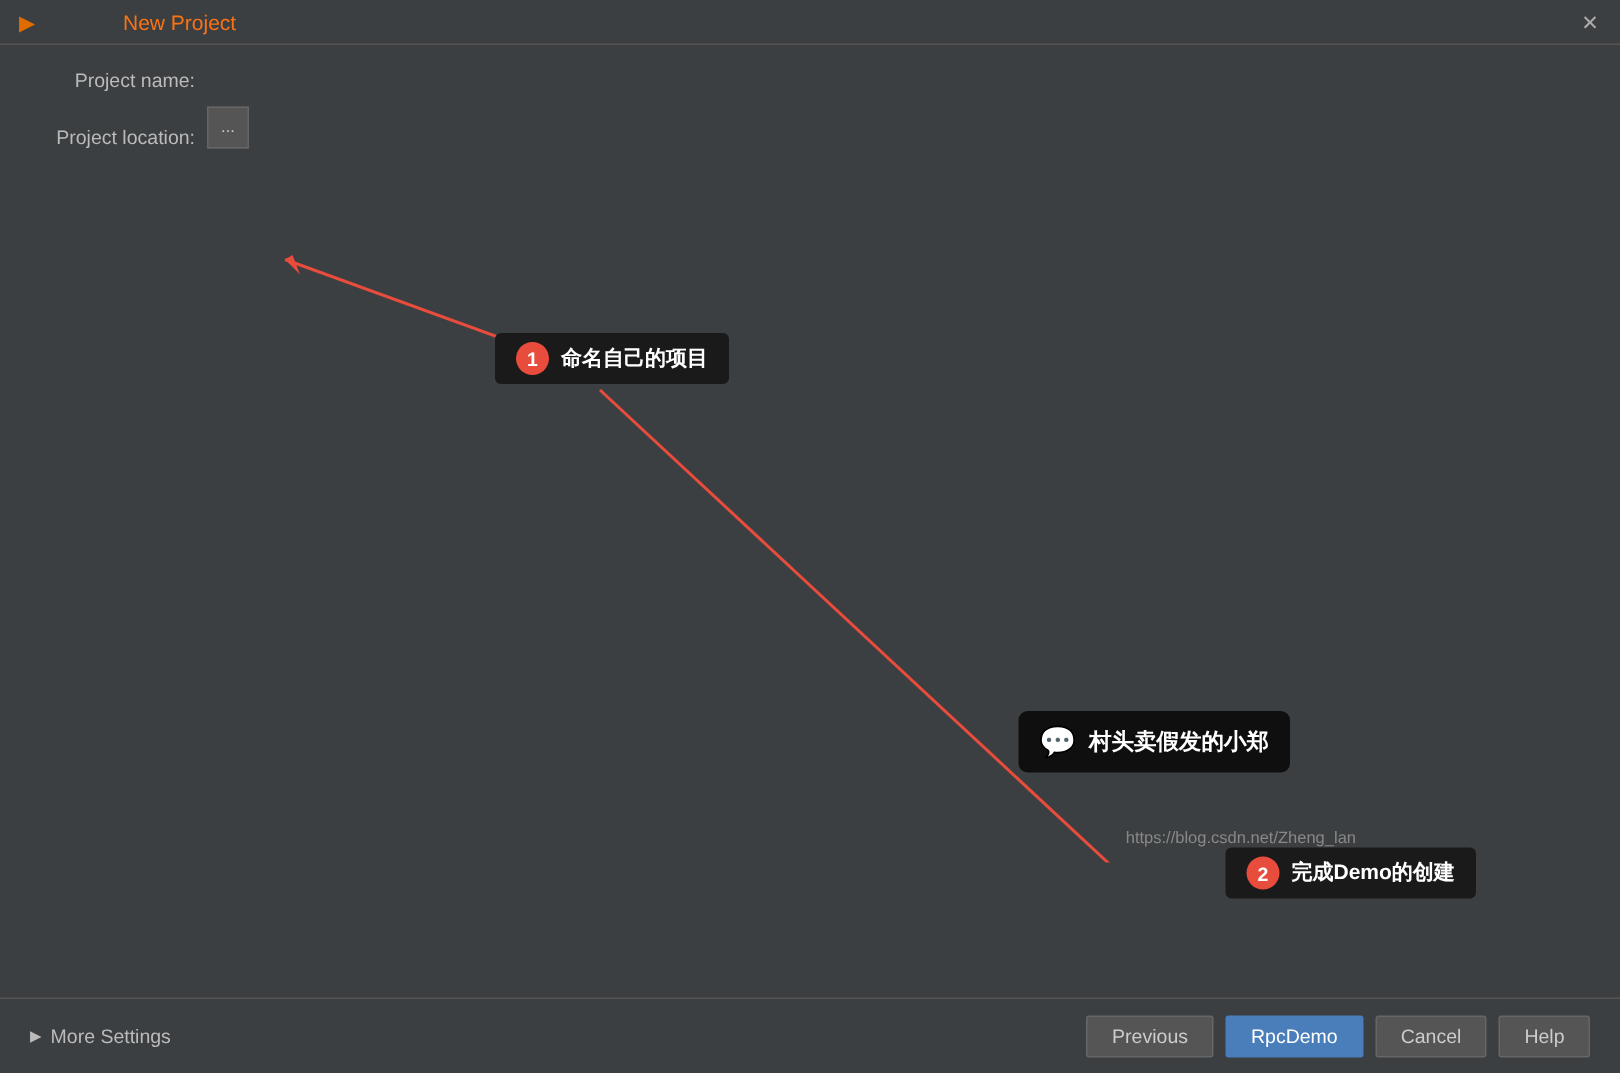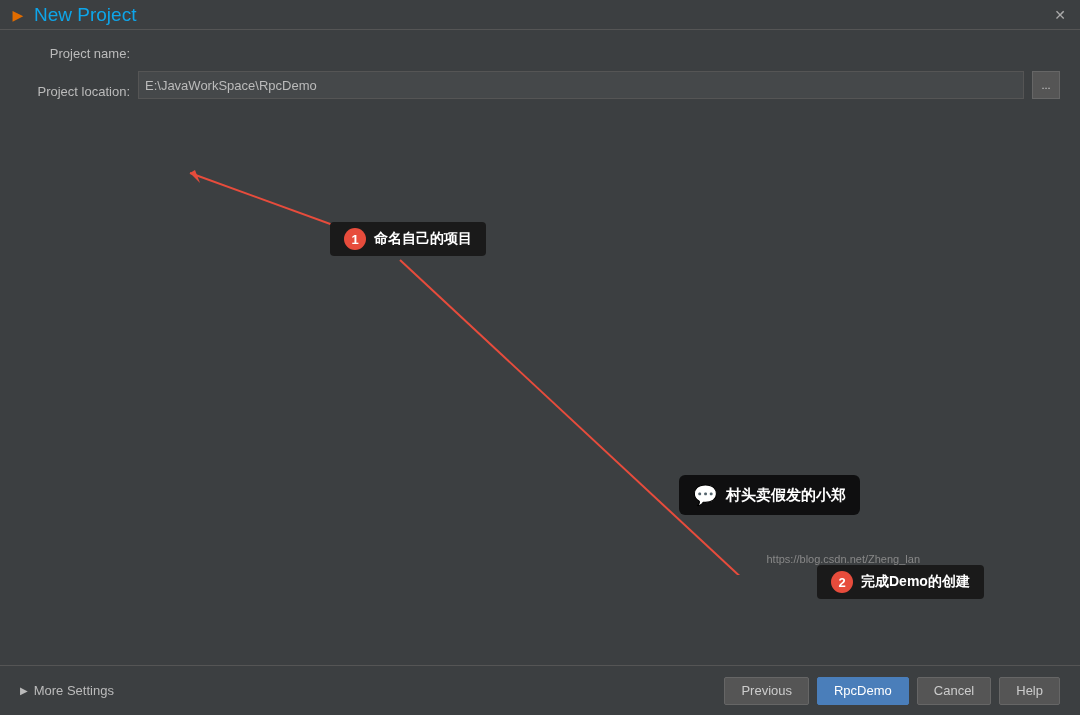--- a/index.html
+++ b/index.html
@@ -26,22 +26,23 @@
     }
     .title-bar-icon {
       width: 16px;
       height: 16px;
       display: flex;
       align-items: center;
       justify-content: center;
     }
     .title-bar-title {
       flex: 1;
-      font-size: 19px;
-      color: #0ea5e9;
+      font-size: 14px;
+      color: #f97316;
+      margin-left: 48px;
     }
     .title-bar-close {
       width: 20px;
       height: 20px;
       display: flex;
       align-items: center;
       justify-content: center;
       cursor: pointer;
       color: #aaa;
       font-size: 14px;
@@ -210,21 +211,21 @@
     }
     .wechat-icon {
       color: #2aae67;
       font-size: 20px;
     }
 
     
     .csdn-link {
       position: absolute;
       bottom: 10px;
-      right: 160px;
+      right: 176px;
       color: #888;
       font-size: 11px;
     }
   </style>
 </head>
 <body>
 
 <div style="width:1080px;height:715px;position:relative;background:#3c3f41;">
 
   <div class="title-bar">
@@ -232,21 +233,20 @@
     <span class="title-bar-title">New Project</span>
     <span class="title-bar-close">✕</span>
   </div>
 
   <div class="dialog-body">
     <div class="form-row">
       <label class="form-label">Project name:</label>
     </div>
     <div class="form-row">
       <label class="form-label">Project location:</label>
-      <input class="form-input-location" type="text" value="E:\JavaWorkSpace\RpcDemo" style="">
       <button class="browse-btn">...</button>
     </div>
   </div>
 
   <div class="content-area">
 
     <svg class="arrows-svg">
 
       <line x1="355" y1="118" x2="190" y2="58" stroke="#e74c3c" stroke-width="2"></line>
       <polygon points="190,58 200,68 195,55" fill="#e74c3c"></polygon>

